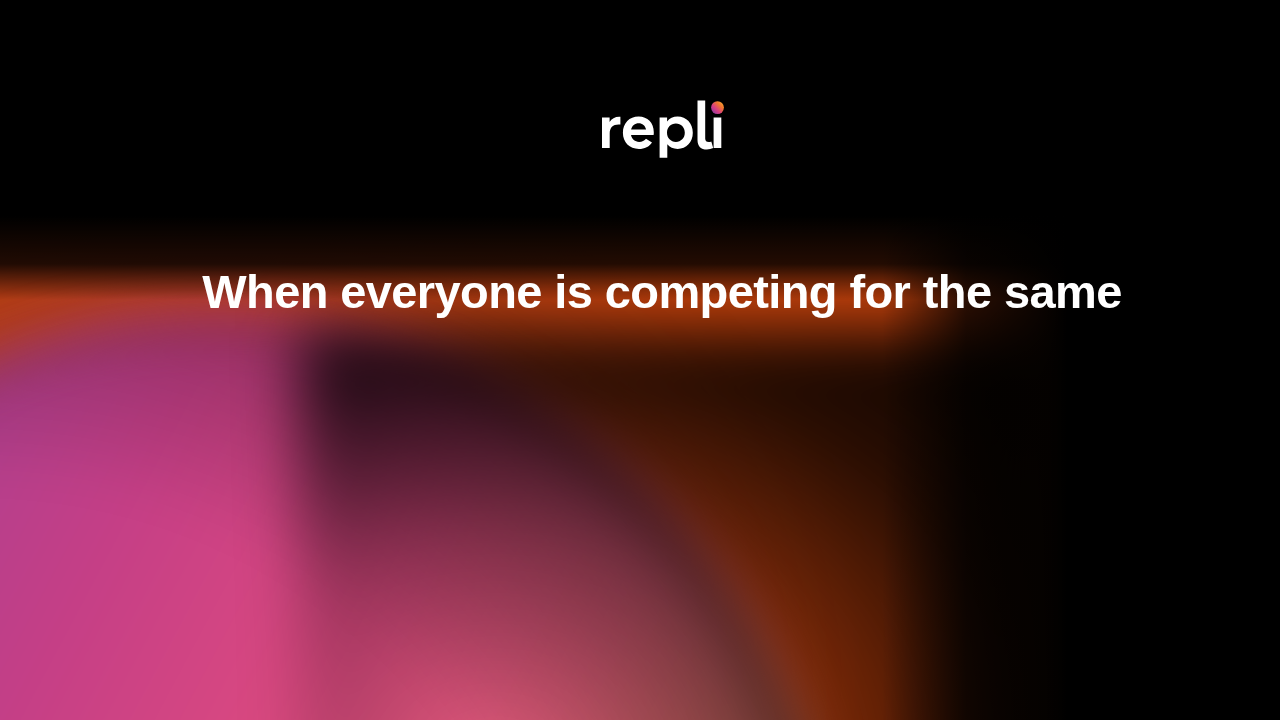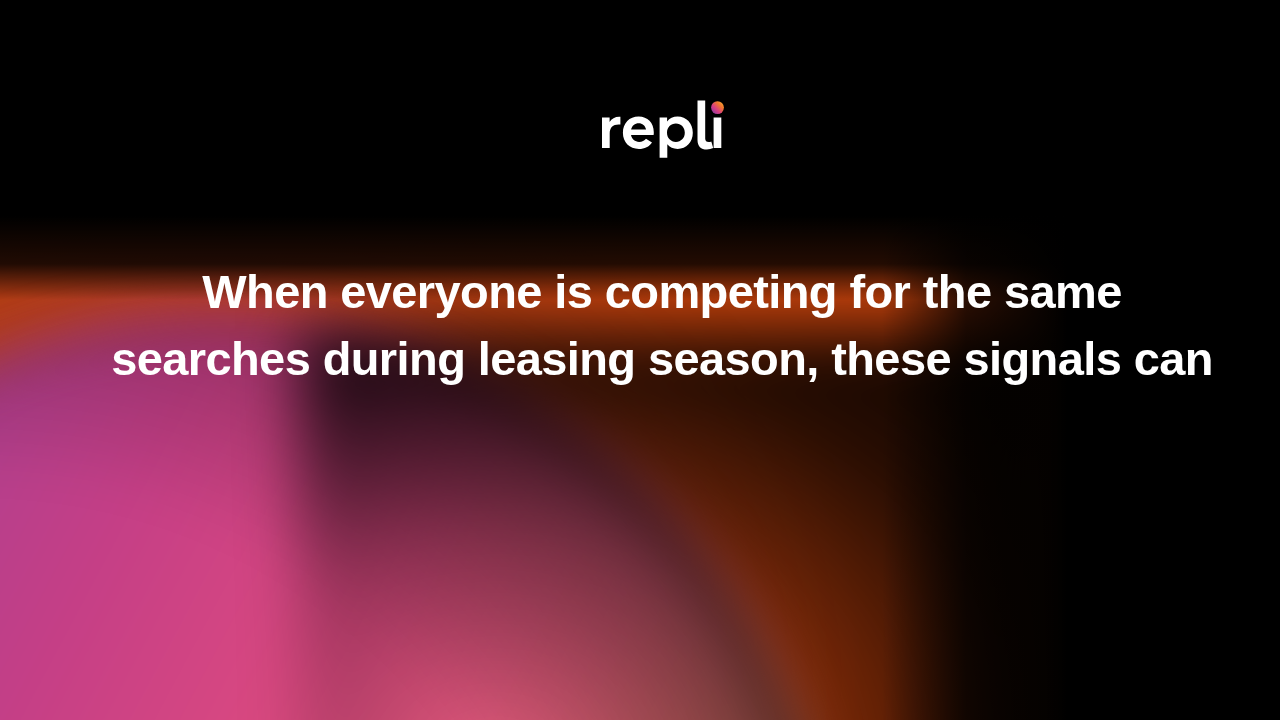--- a/index.html
+++ b/index.html
@@ -218,17 +218,16 @@
 
           <rect x="113.6" y="21.5" width="7.7" height="30.5"></rect>
         </g>
 
         <circle cx="117.5" cy="11.6" r="6.4" fill="url(#dotGrad)"></circle>
       </svg>
     </div>
 
     <div class="headline">
       <span class="line">When everyone is competing for the same</span>
-      <span class="line">searches during leasing season, these signals can</span>
     </div>
 
   </div>
 </div>
 
 </body></html>

